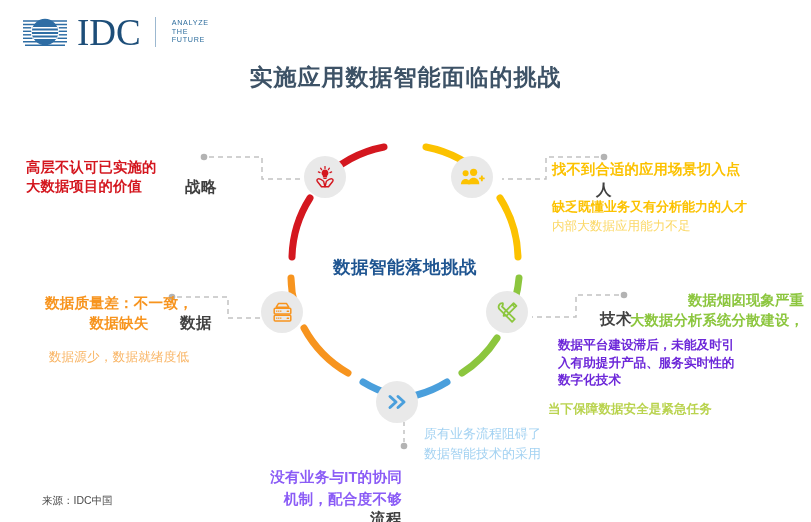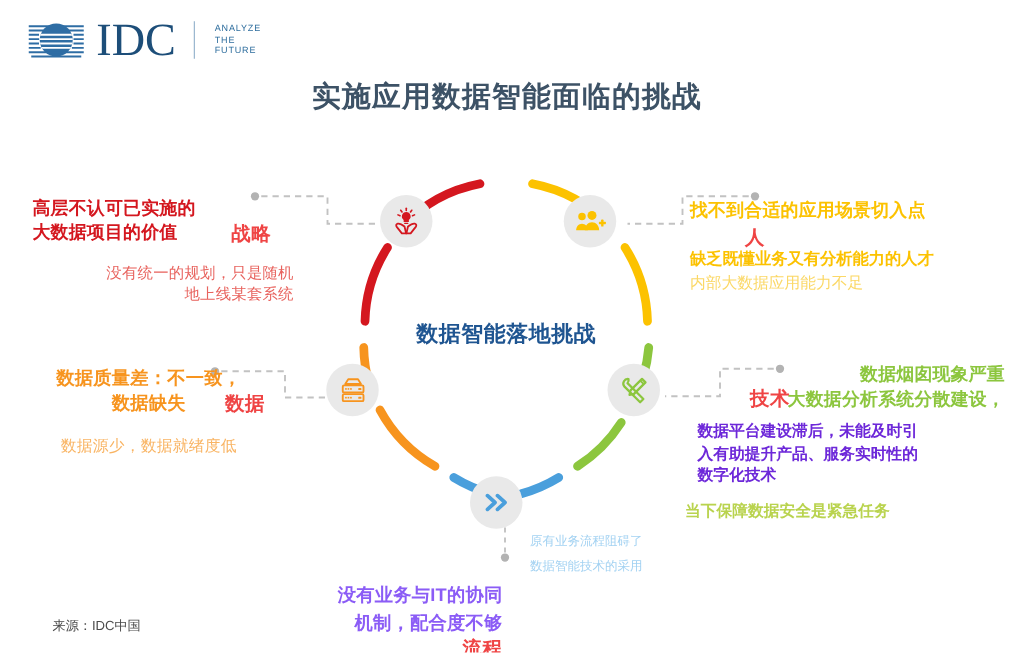--- a/index.html
+++ b/index.html
@@ -56,21 +56,21 @@
   #node-process{left:376px;top:381px;}
 
   
   .conn{position:absolute;pointer-events:none;}
   .conn svg{display:block;overflow:visible;}
 
   
   .blk{position:absolute;margin-top:38px;}
   .hd{font-weight:bold;letter-spacing:.2px;}
   .cat{
-    font-weight:bold;color:#ef4444;font-size:15.5px;letter-spacing:.5px;
+    font-weight:bold;color:#404040;font-size:15.5px;letter-spacing:.5px;
     display:inline-block;
   }
   .sub{letter-spacing:.2px;}
 
   
   #blk-strategy{left:26px;top:120px;width:215px;}
   #blk-strategy .hd{color:#d4171f;font-size:14.3px;line-height:19px;}
   #blk-strategy .catrow{margin-top:-19px;text-align:right;padding-right:24px;}
   #blk-strategy .sub{color:#e8635e;font-size:12.3px;line-height:17px;margin-top:12px;text-align:right;padding-right:6px;}
 
@@ -91,21 +91,21 @@
   #blk-tech{left:548px;top:252px;width:256px;}
   #blk-tech .hd{color:#8cc63e;font-size:14.3px;line-height:20px;text-align:right;}
   #blk-tech .catrow{margin-top:-21px;padding-left:52px;}
   #blk-tech .sub1{color:#6d28d9;font-size:12.6px;line-height:17.5px;font-weight:bold;margin-top:7px;padding-left:10px;}
   #blk-tech .sub2{color:#b9d34e;font-size:12.6px;line-height:17.5px;font-weight:bold;margin-top:11px;}
 
   
   #blk-process{left:222px;top:428px;width:180px;}
   #blk-process .hd{color:#8b5cf6;font-size:14.6px;line-height:22px;text-align:right;}
   #blk-process .catrow{margin-top:-1px;text-align:right;padding-right:-2px;}
-  #blk-process-sub{position:absolute;left:424px;top:424px;width:175px;color:#a3d2f2;font-size:10px;line-height:20px;}
+  #blk-process-sub{position:absolute;left:424px;top:424px;width:175px;color:#a3d2f2;font-size:13px;line-height:20px;}
 
   
   .source{position:absolute;left:42px;top:494px;font-size:10.5px;color:#4a4a4a;}
 </style>
 </head>
 <body>
 
 <div id="stage">
 
   <div class="logo-wrap">
@@ -290,24 +290,20 @@
   </div>
 
   <div class="blk" id="blk-strategy">
     <div class="hd">
       <div>高层不认可已实施的</div>
       <div>大数据项目的价值</div>
     </div>
     <div class="catrow">
       <span class="cat">战略</span>
     </div>
-    <div class="sub">
-      <div>没有统一的规划，只是随机</div>
-      <div>地上线某套系统</div>
-    </div>
   </div>
 
   <div class="blk" id="blk-people">
     <div class="hd">找不到合适的应用场景切入点</div>
     <div class="catrow">
       <span class="cat">人</span>
     </div>
     <div class="sub1">缺乏既懂业务又有分析能力的人才</div>
     <div class="sub2">内部大数据应用能力不足</div>
   </div>

